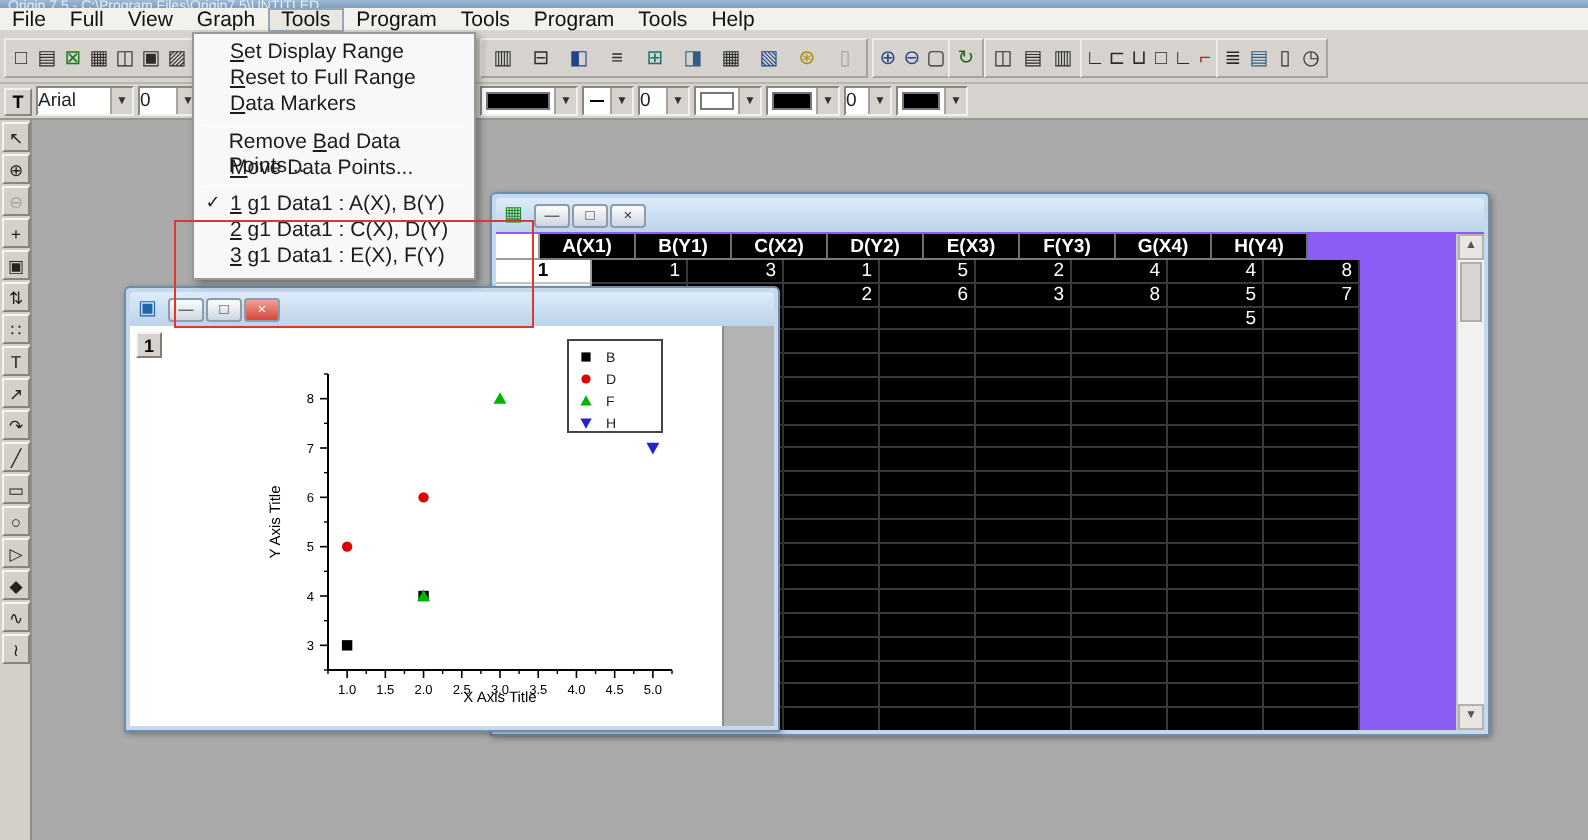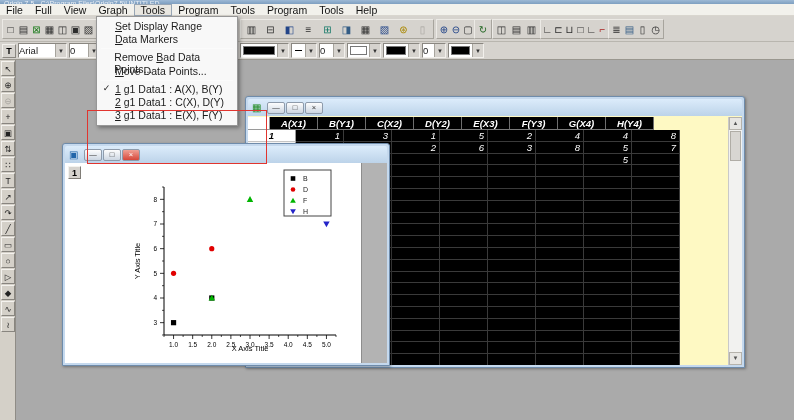--- a/index.html
+++ b/index.html
@@ -64,21 +64,21 @@
   .ticon { width:11px; height:11px; margin-right:4px; font-size:10px; line-height:11px; }
   .tbar .title { flex:1; white-space:nowrap; overflow:hidden; }
   .wbtns { display:flex; gap:1px; margin-right:2px; }
   .wbtn { width:18px; height:12px; border:1px solid #8e9bab; border-radius:2px;
           background:linear-gradient(#fdfdfd,#ccd6e2); font-size:7.5px; line-height:10px;
           text-align:center; color:#333; }
   .wbtn.close { background:linear-gradient(#f0a094,#d6473a); color:#fff; }
 
   
   #data1-win { left:229px; top:36px; width:500px; height:272px; z-index:10; }
-  .wsbody { position:relative; background:#fef9c3; height:calc(100% - 17px); overflow:hidden;font-style:italic; }
+  .wsbody { position:relative; background:#8b5cf6; height:calc(100% - 17px); overflow:hidden; }
   .wsgrid { position:absolute; left:0; top:1px; }
   .wrow { display:flex; }
   .cell { border-right:1px solid #3a3a3a; border-bottom:1px solid #3a3a3a;
           background:#000; color:#fff; font-size:9.5px; }
   .hcell { width:48px; height:13px; text-align:center; line-height:13px; font-weight:bold;
            border-right:1px solid #6e6e6e; border-bottom:1px solid #7a7a7a; }
   .lcell { width:22px; background:#fff; color:#000; text-align:center; font-weight:bold;
            border-right:1px solid #9a9a9a; border-bottom:1px solid #c8c8c8; }
   .vcell { width:48px; height:11.8px; text-align:right; padding-right:3px; line-height:11.8px; }
   .wscroll { position:absolute; right:0; top:1px; width:14px; bottom:0; background:#f2f2f0;
@@ -595,20 +595,24 @@
     </div>
   </div>
 
   <div class="dropdown">
       <div class="drow">
         <span class="dcheck"></span>
         <span><u>S</u>et Display Range</span>
       </div>
       <div class="drow">
         <span class="dcheck"></span>
+        <span><u>R</u>eset to Full Range</span>
+      </div>
+      <div class="drow">
+        <span class="dcheck"></span>
         <span><u>D</u>ata Markers</span>
       </div>
       <div class="dsep"></div>
       <div class="drow">
         <span class="dcheck"></span>
         <span>Remove <u>B</u>ad Data Points...</span>
       </div>
       <div class="drow">
         <span class="dcheck"></span>
         <span><u>M</u>ove Data Points...</span>

